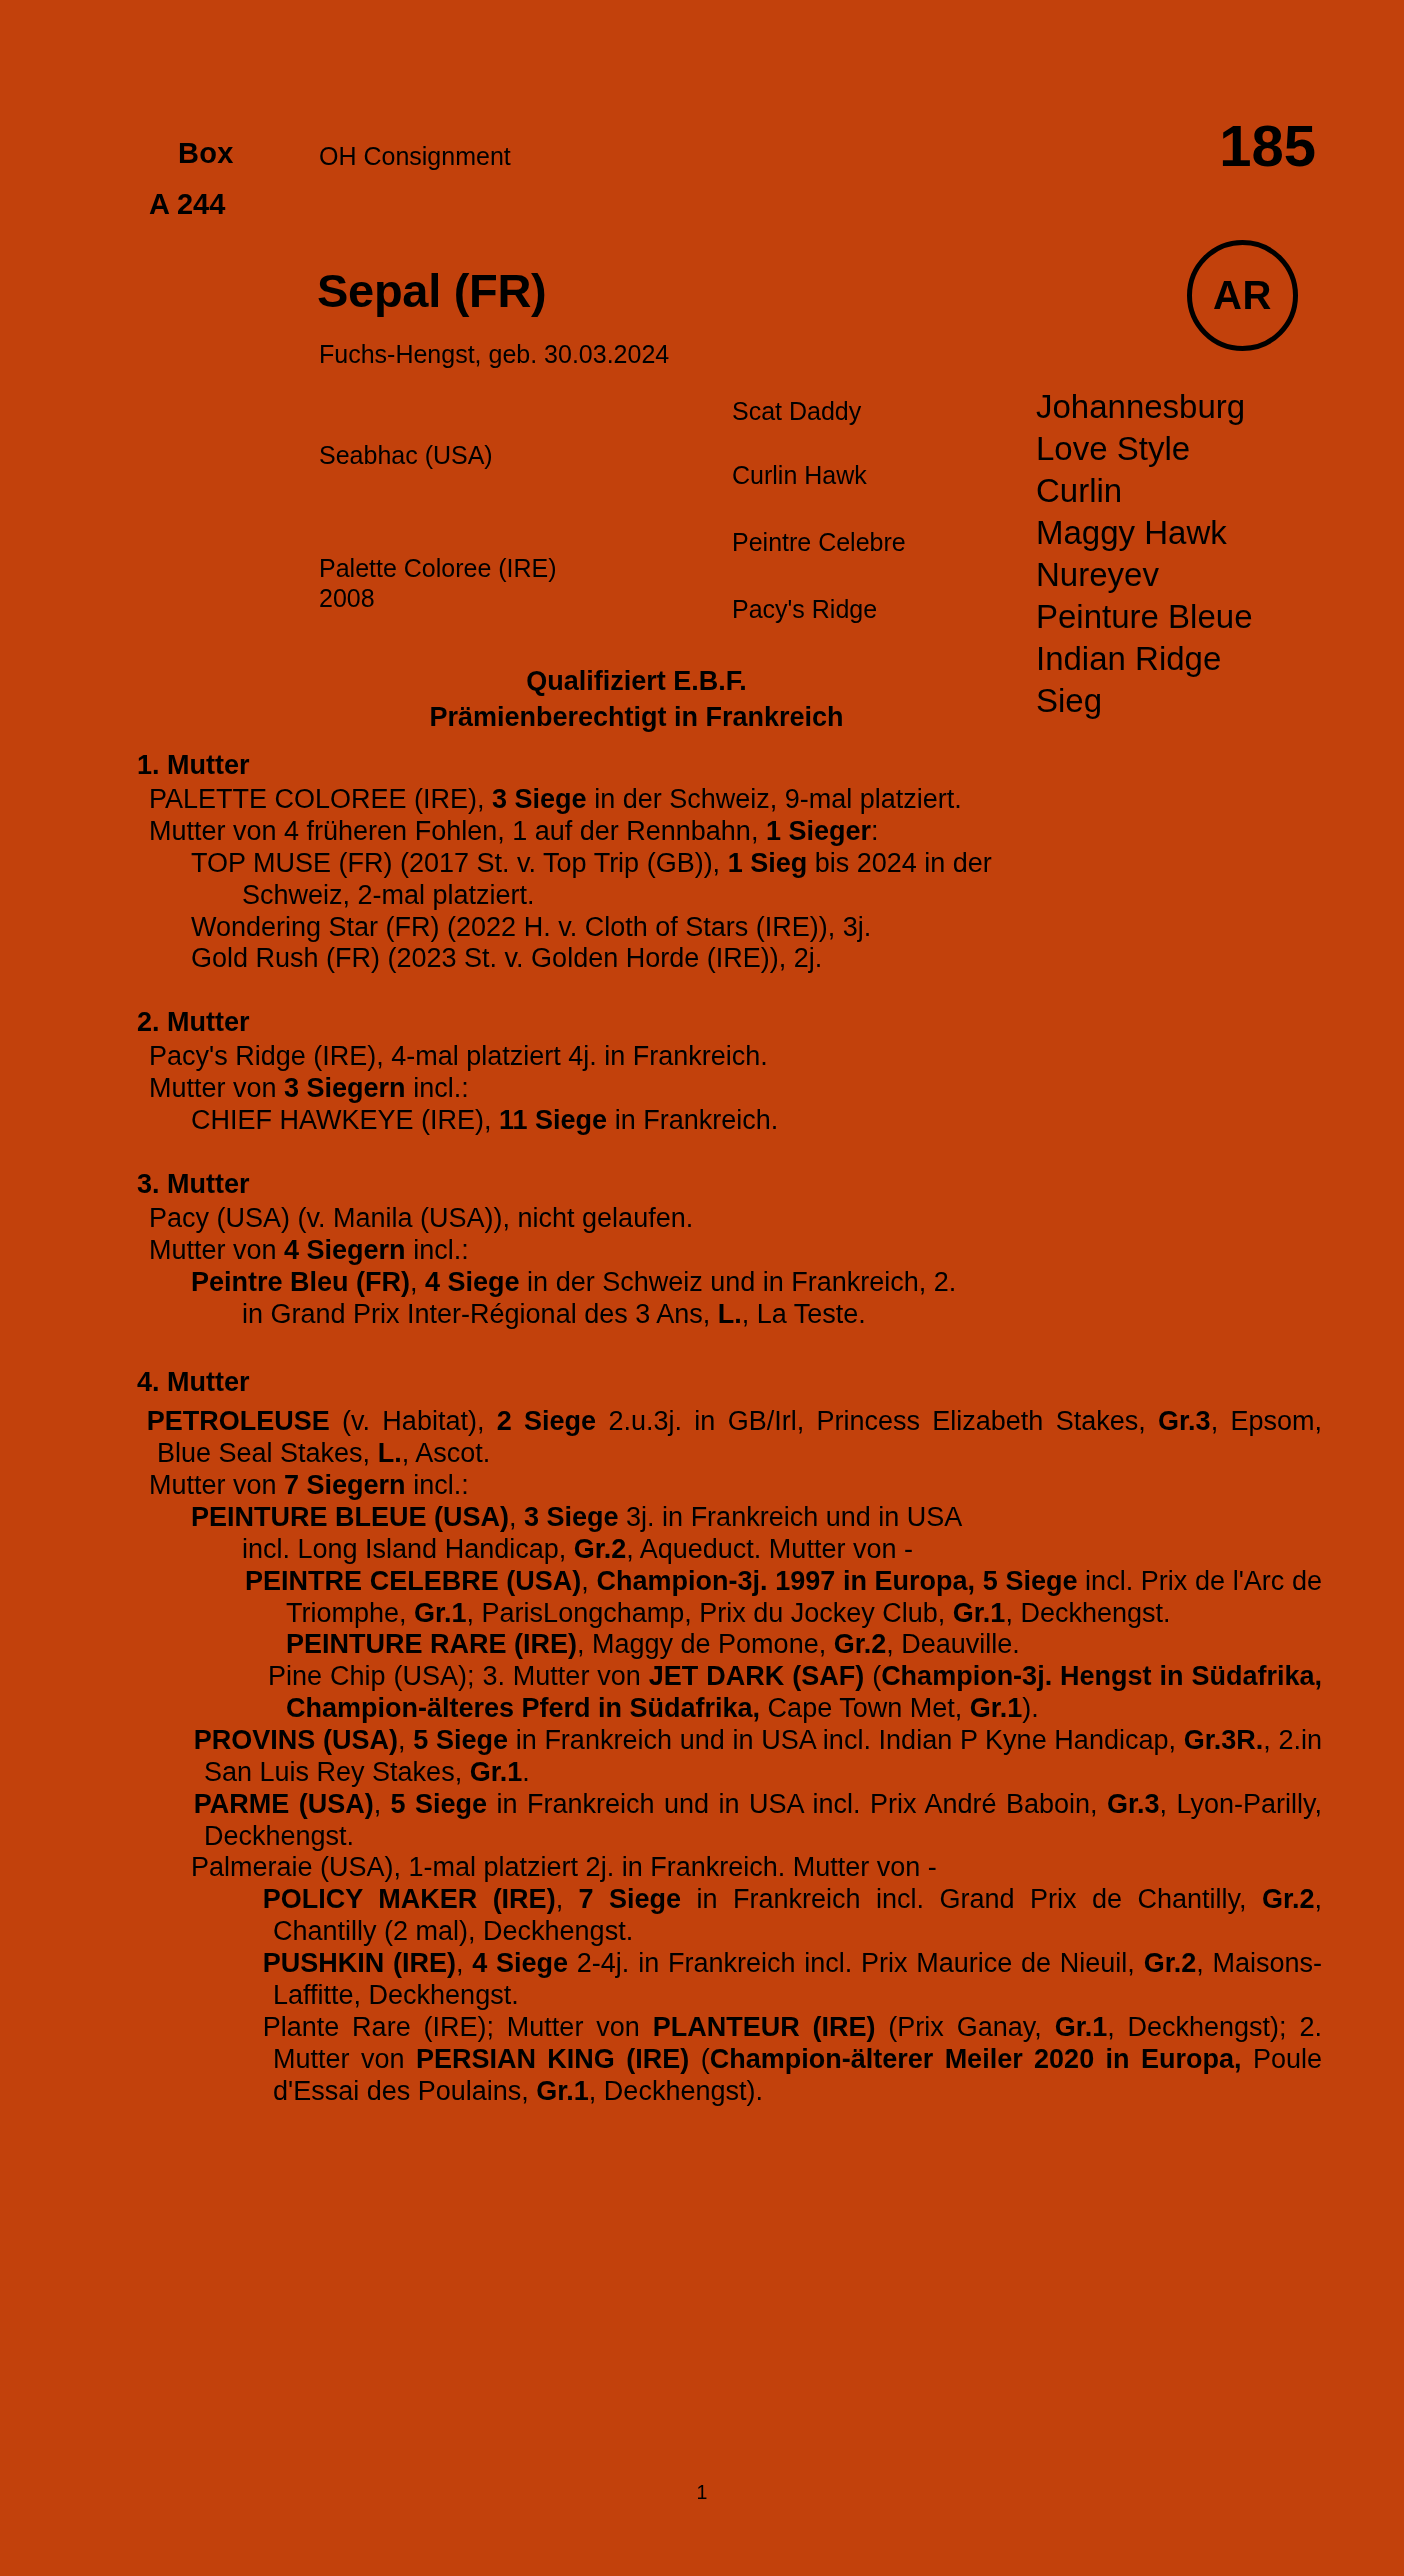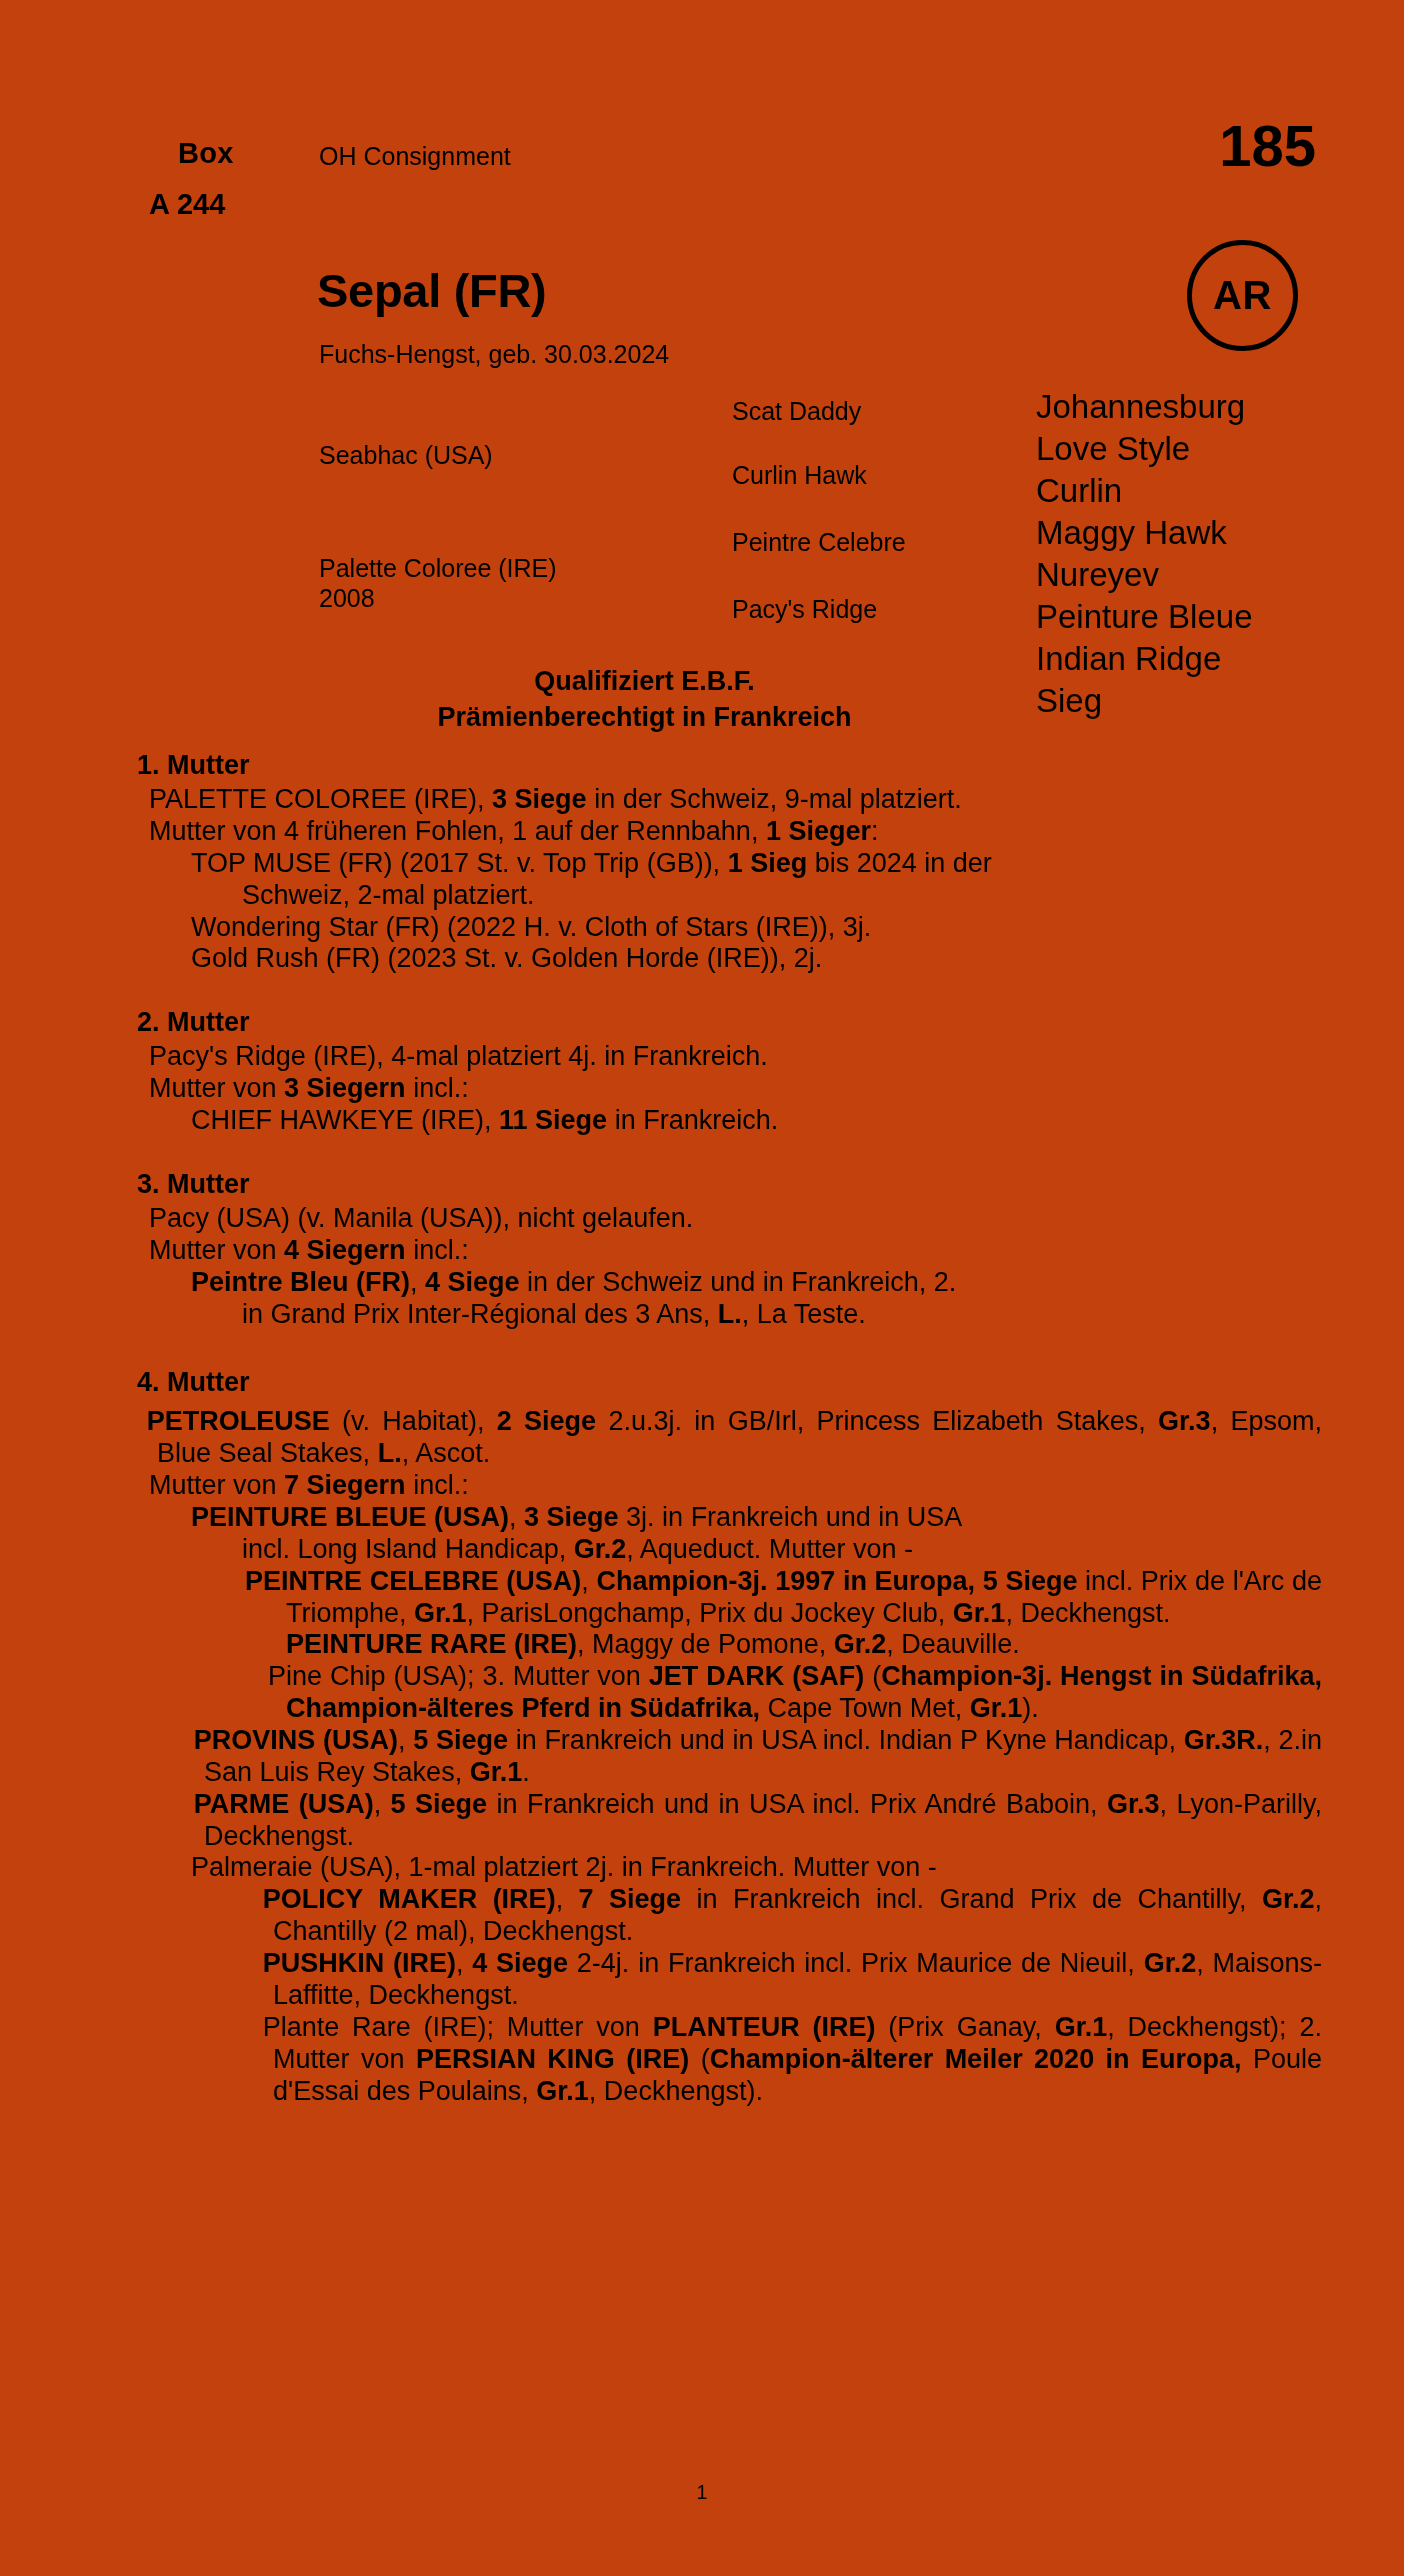--- a/index.html
+++ b/index.html
@@ -108,21 +108,21 @@
   .gp2    { top: 82px; }
   .gp3    { top: 149px; }
   .gp4    { top: 216px; }
   .gg {
     font-size: 33px;
     line-height: 1.27;
   }
   
   .quals {
     position: absolute;
-    left: 8px;
+    left: 0;
     top: 664px;
     width: 1273px;
     text-align: center;
   }
   .quals div {
     font-size: 27px;
     font-weight: bold;
     line-height: 1.32;
   }
   

